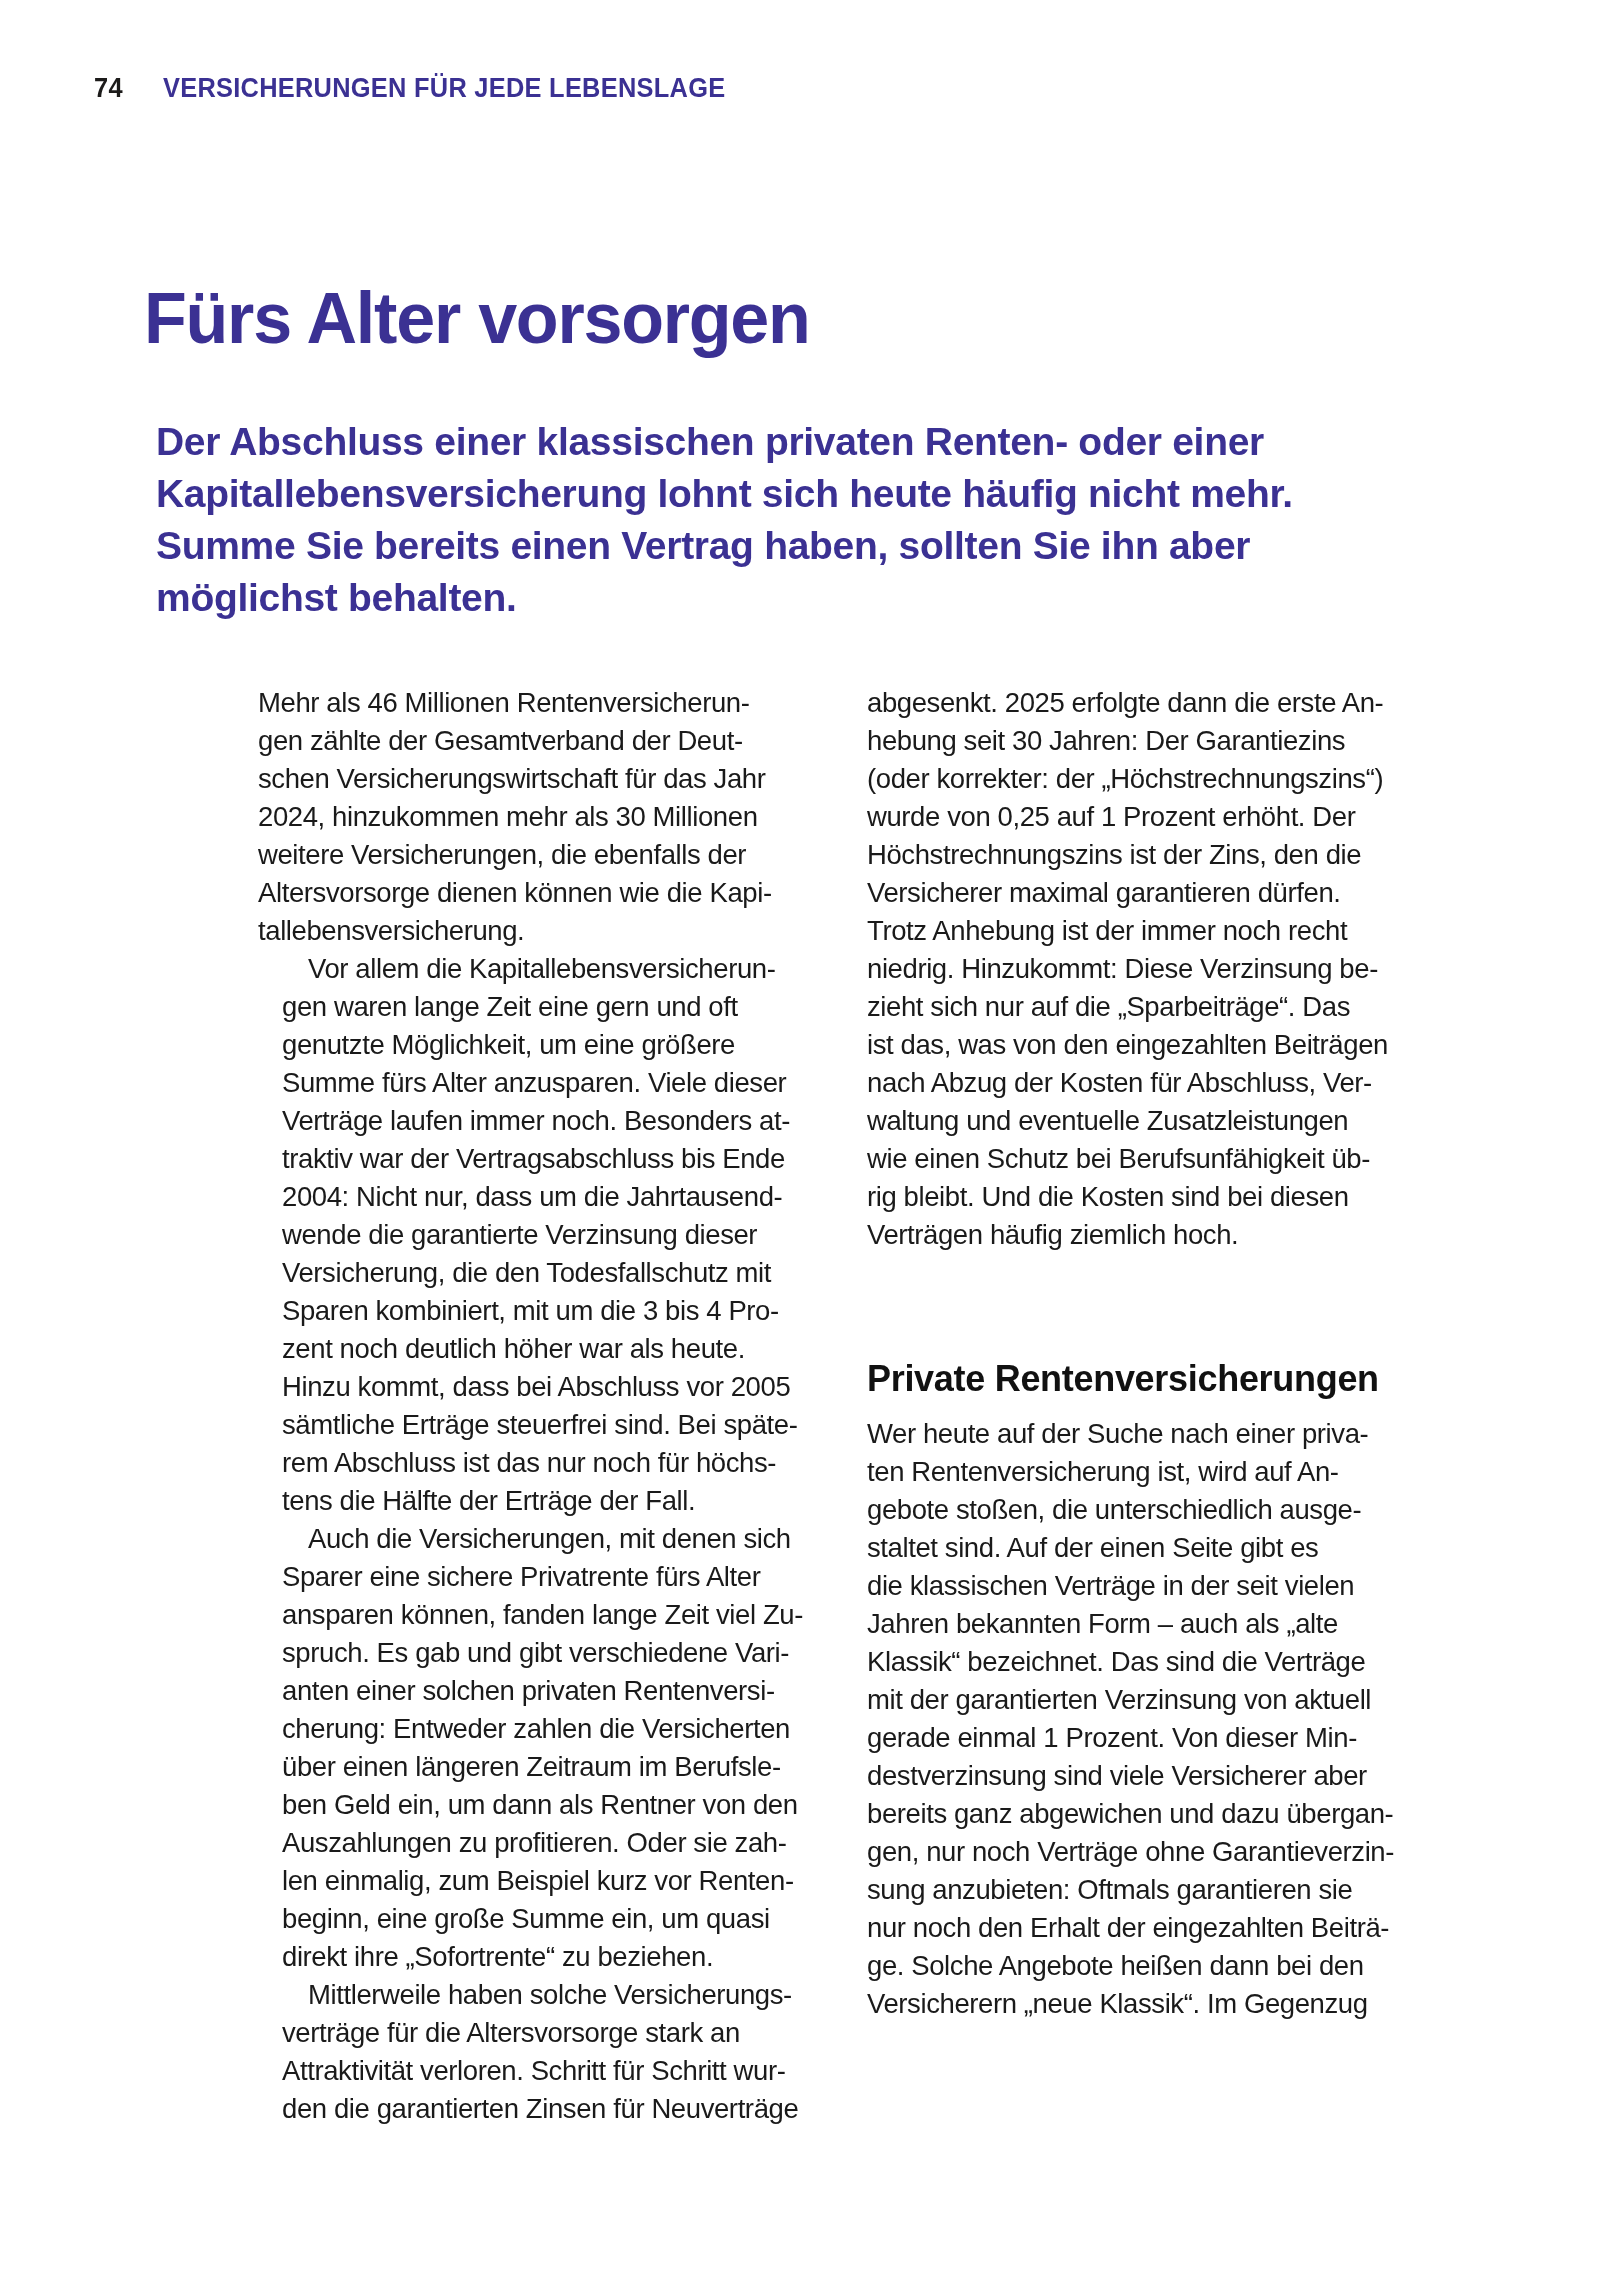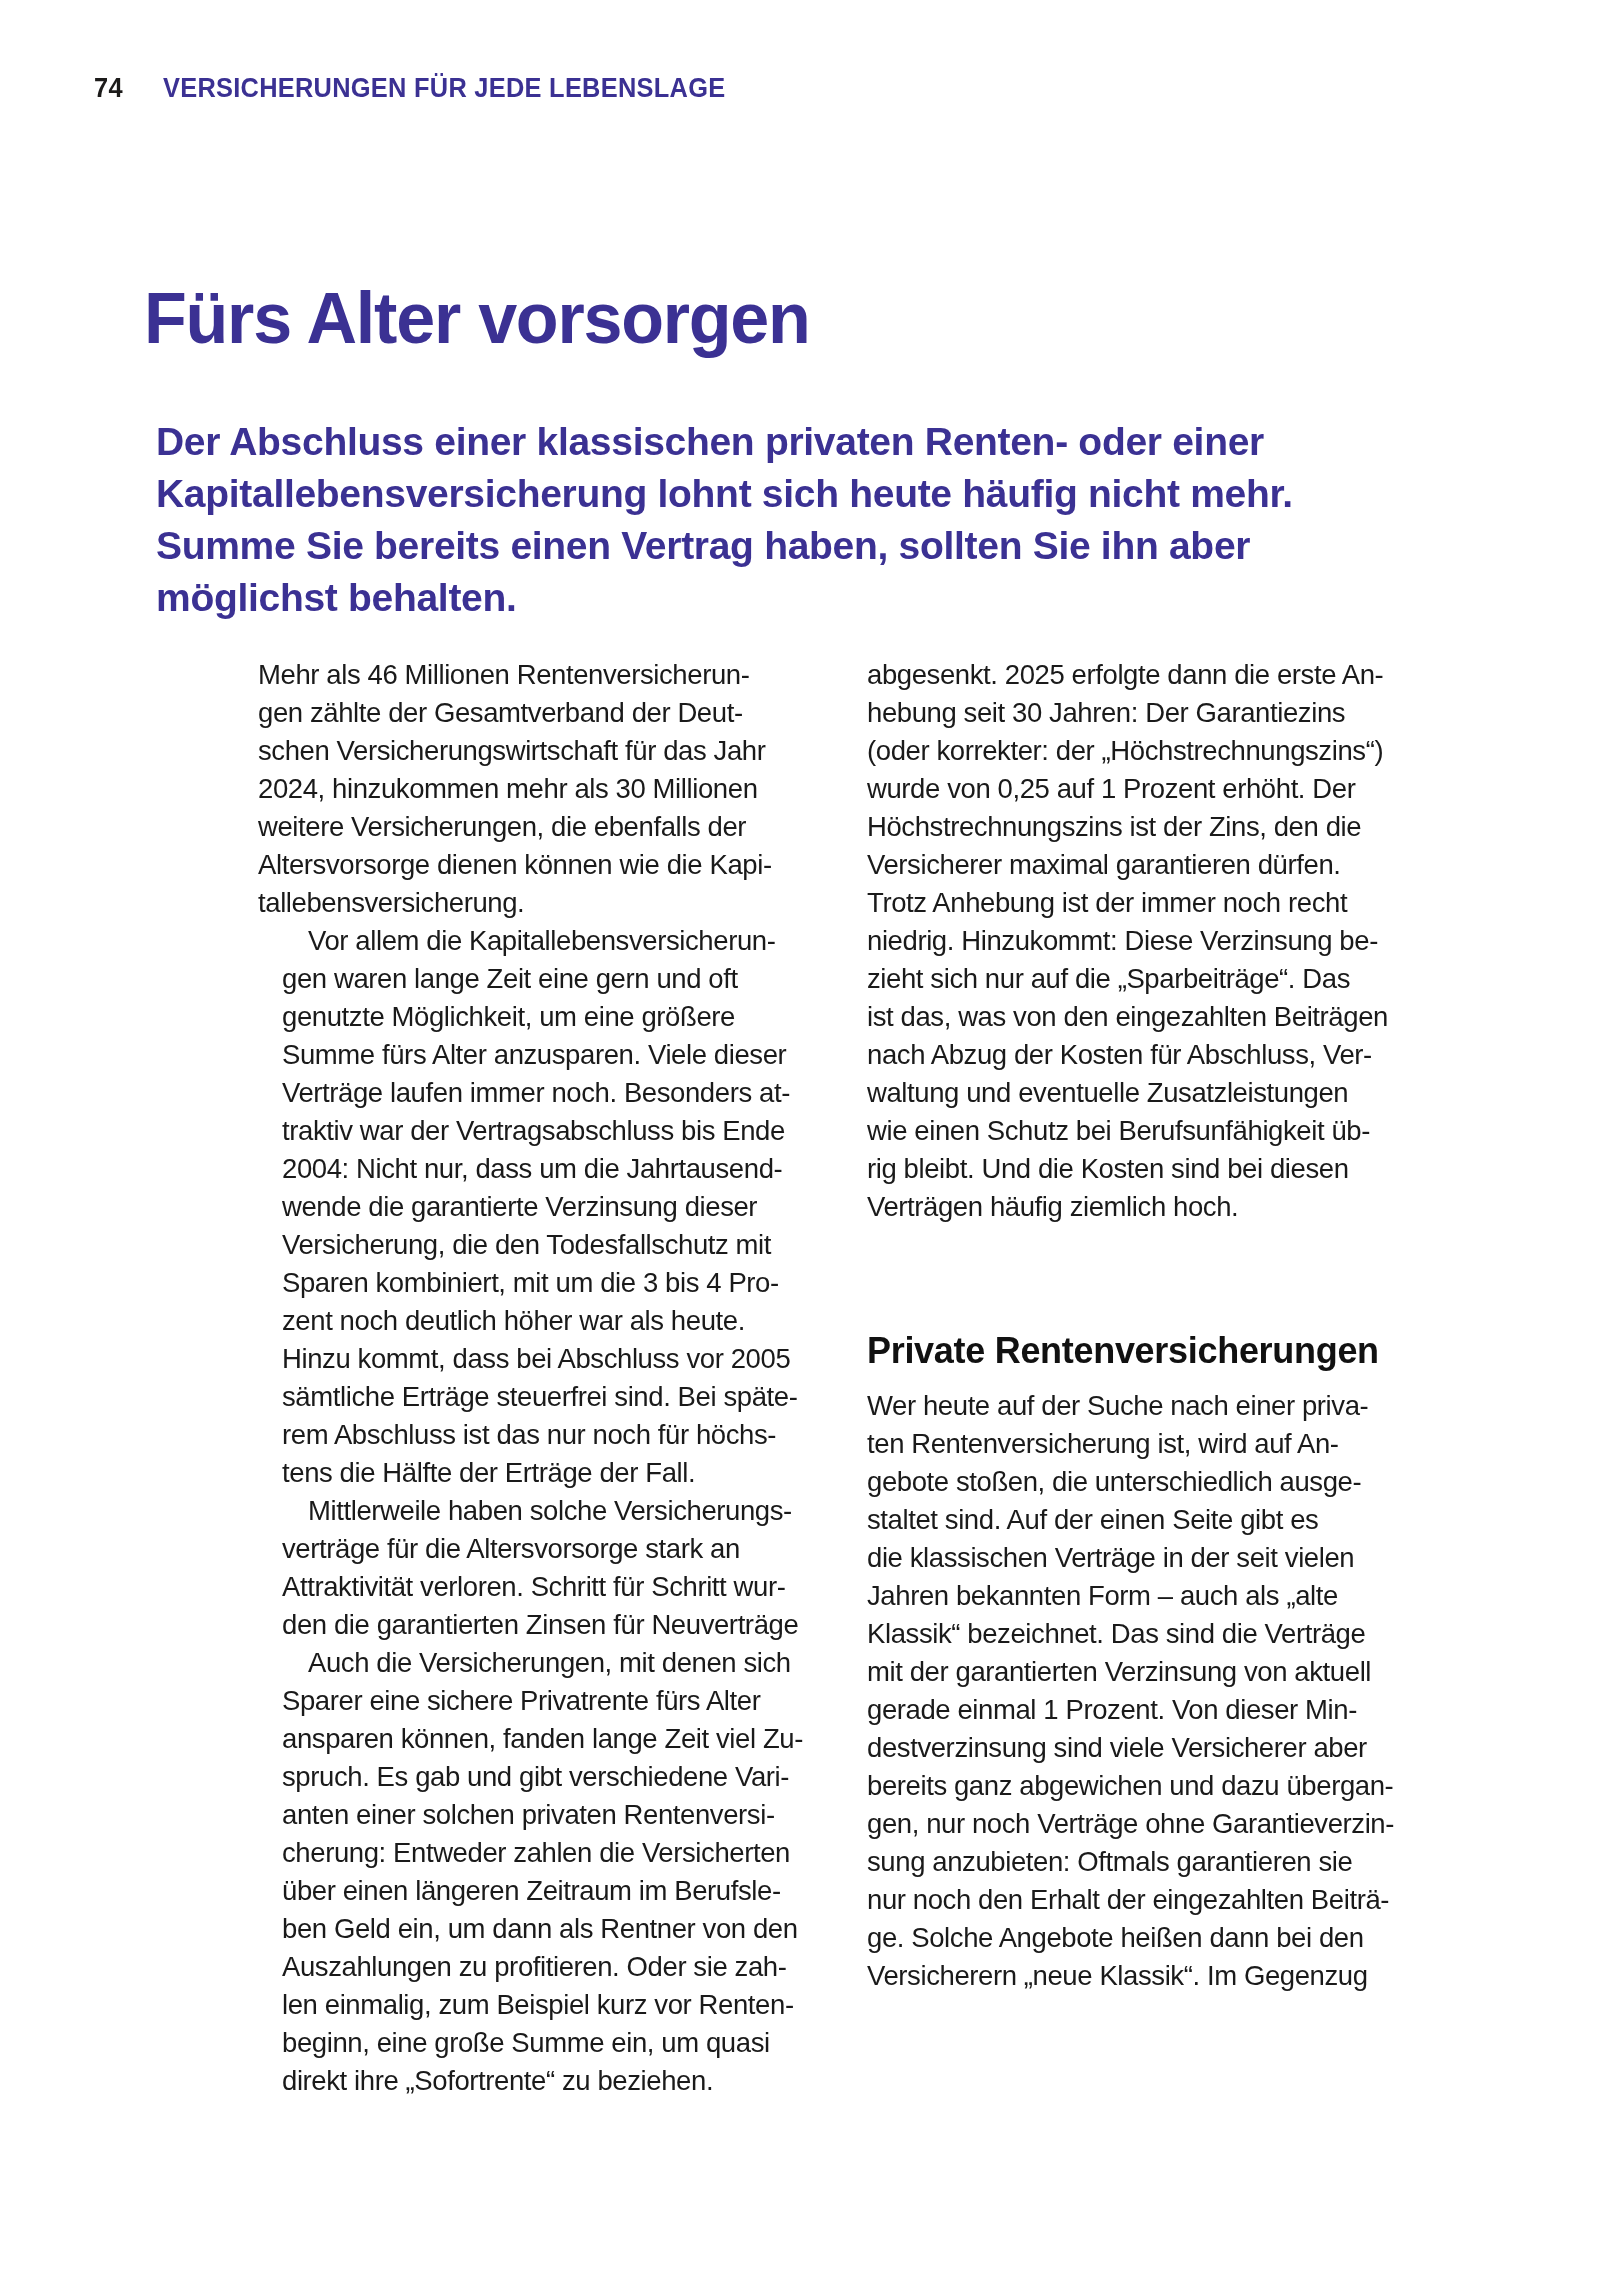--- a/index.html
+++ b/index.html
@@ -47,21 +47,21 @@
     color: #3b3193;
     font-weight: bold;
     font-size: 39px;
     line-height: 52px;
     letter-spacing: -0.3px;
     white-space: pre-line;
   }
 
   .col {
     position: absolute;
-    top: 656px;
+    top: 684px;
     font-size: 27.5px;
     line-height: 38px;
     letter-spacing: -0.4px;
     color: #1a1a1a;
   }
   .col-left  { left: 258px;  width: 563px; }
   .col-right { left: 867px; width: 566px; }
 
   .col p { white-space: pre-line; }
   .col p.indent { text-indent: 26px; margin-left: 24px; }
@@ -107,36 +107,36 @@
 traktiv war der Vertragsabschluss bis Ende
 2004: Nicht nur, dass um die Jahrtausend-
 wende die garantierte Verzinsung dieser
 Versicherung, die den Todesfallschutz mit
 Sparen kombiniert, mit um die 3 bis 4 Pro-
 zent noch deutlich höher war als heute.
 Hinzu kommt, dass bei Abschluss vor 2005
 sämtliche Erträge steuerfrei sind. Bei späte-
 rem Abschluss ist das nur noch für höchs-
 tens die Hälfte der Erträge der Fall.</p>
-  <p class="indent">Mittlerweile haben solche Versicherungs-
-verträge für die Altersvorsorge stark an
-Attraktivität verloren. Schritt für Schritt wur-
-den die garantierten Zinsen für Neuverträge</p>
   <p class="indent">Auch die Versicherungen, mit denen sich
 Sparer eine sichere Privatrente fürs Alter
 ansparen können, fanden lange Zeit viel Zu-
 spruch. Es gab und gibt verschiedene Vari-
 anten einer solchen privaten Rentenversi-
 cherung: Entweder zahlen die Versicherten
 über einen längeren Zeitraum im Berufsle-
 ben Geld ein, um dann als Rentner von den
 Auszahlungen zu profitieren. Oder sie zah-
 len einmalig, zum Beispiel kurz vor Renten-
 beginn, eine große Summe ein, um quasi
 direkt ihre „Sofortrente“ zu beziehen.</p>
+  <p class="indent">Mittlerweile haben solche Versicherungs-
+verträge für die Altersvorsorge stark an
+Attraktivität verloren. Schritt für Schritt wur-
+den die garantierten Zinsen für Neuverträge</p>
 </section>
 
 <section class="col col-right">
   <p>abgesenkt. 2025 erfolgte dann die erste An-
 hebung seit 30 Jahren: Der Garantiezins
 (oder korrekter: der „Höchstrechnungszins“)
 wurde von 0,25 auf 1 Prozent erhöht. Der
 Höchstrechnungszins ist der Zins, den die
 Versicherer maximal garantieren dürfen.
 Trotz Anhebung ist der immer noch recht

